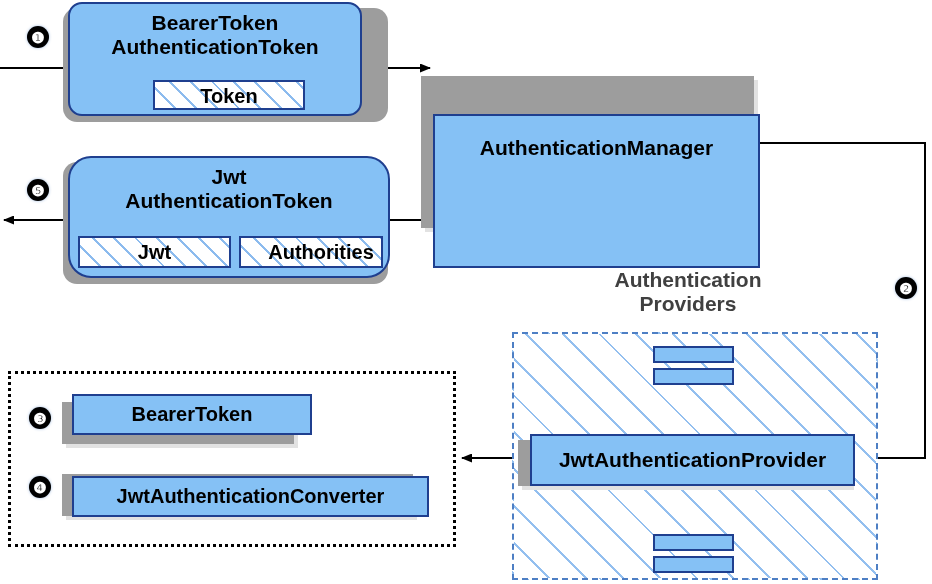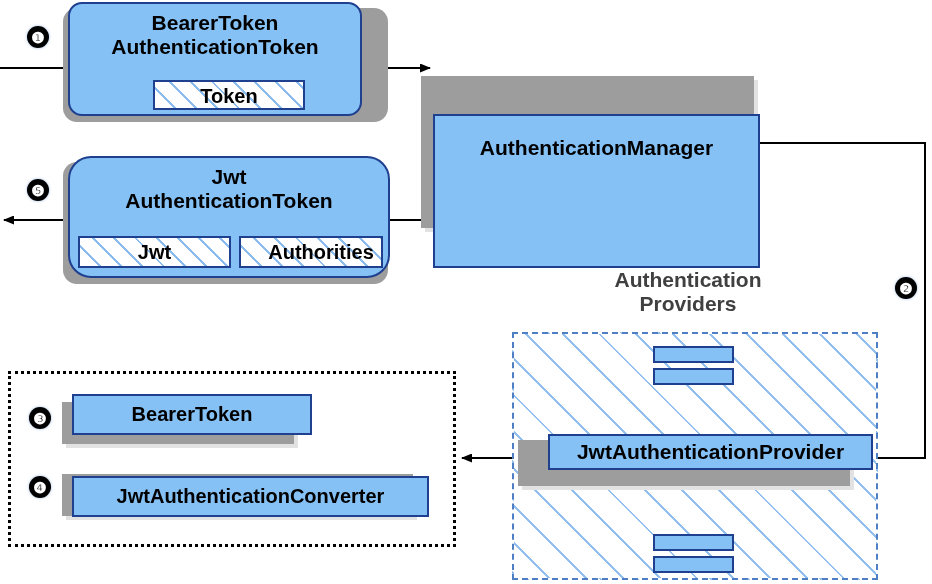--- a/index.html
+++ b/index.html
@@ -167,21 +167,21 @@
   <div class="dashed-hatch-group" style="left:512px; top:332px; width:366px; height:248px;"></div>
 
   <div class="bar" style="left:653px; top:346px; width:81px; height:17px;"></div>
   <div class="bar" style="left:653px; top:368px; width:81px; height:17px;"></div>
 
   <div class="bar" style="left:653px; top:534px; width:81px; height:17px;"></div>
   <div class="bar" style="left:653px; top:556px; width:81px; height:17px;"></div>
 
   <div class="shadow light" style="left:522px; top:444px; width:332px; height:46px;"></div>
   <div class="shadow" style="left:518px; top:440px; width:332px; height:46px;"></div>
-  <div class="node" style="left:548px; top:434px; width:325px; height:36px; justify-content:center;">
+  <div class="node" style="left:530px; top:434px; width:325px; height:52px; justify-content:center;">
     <div class="title" style="font-size:21px;">JwtAuthenticationProvider</div>
   </div>
 
   <div class="dotted-group" style="left:8px; top:371px; width:448px; height:176px;"></div>
 
   <div class="shadow light" style="left:66px; top:406px; width:232px; height:42px;"></div>
   <div class="shadow" style="left:62px; top:402px; width:232px; height:42px;"></div>
   <div class="node" style="left:72px; top:394px; width:240px; height:41px; justify-content:center;">
     <div class="title" style="font-size:20px;">BearerToken</div>
   </div>

